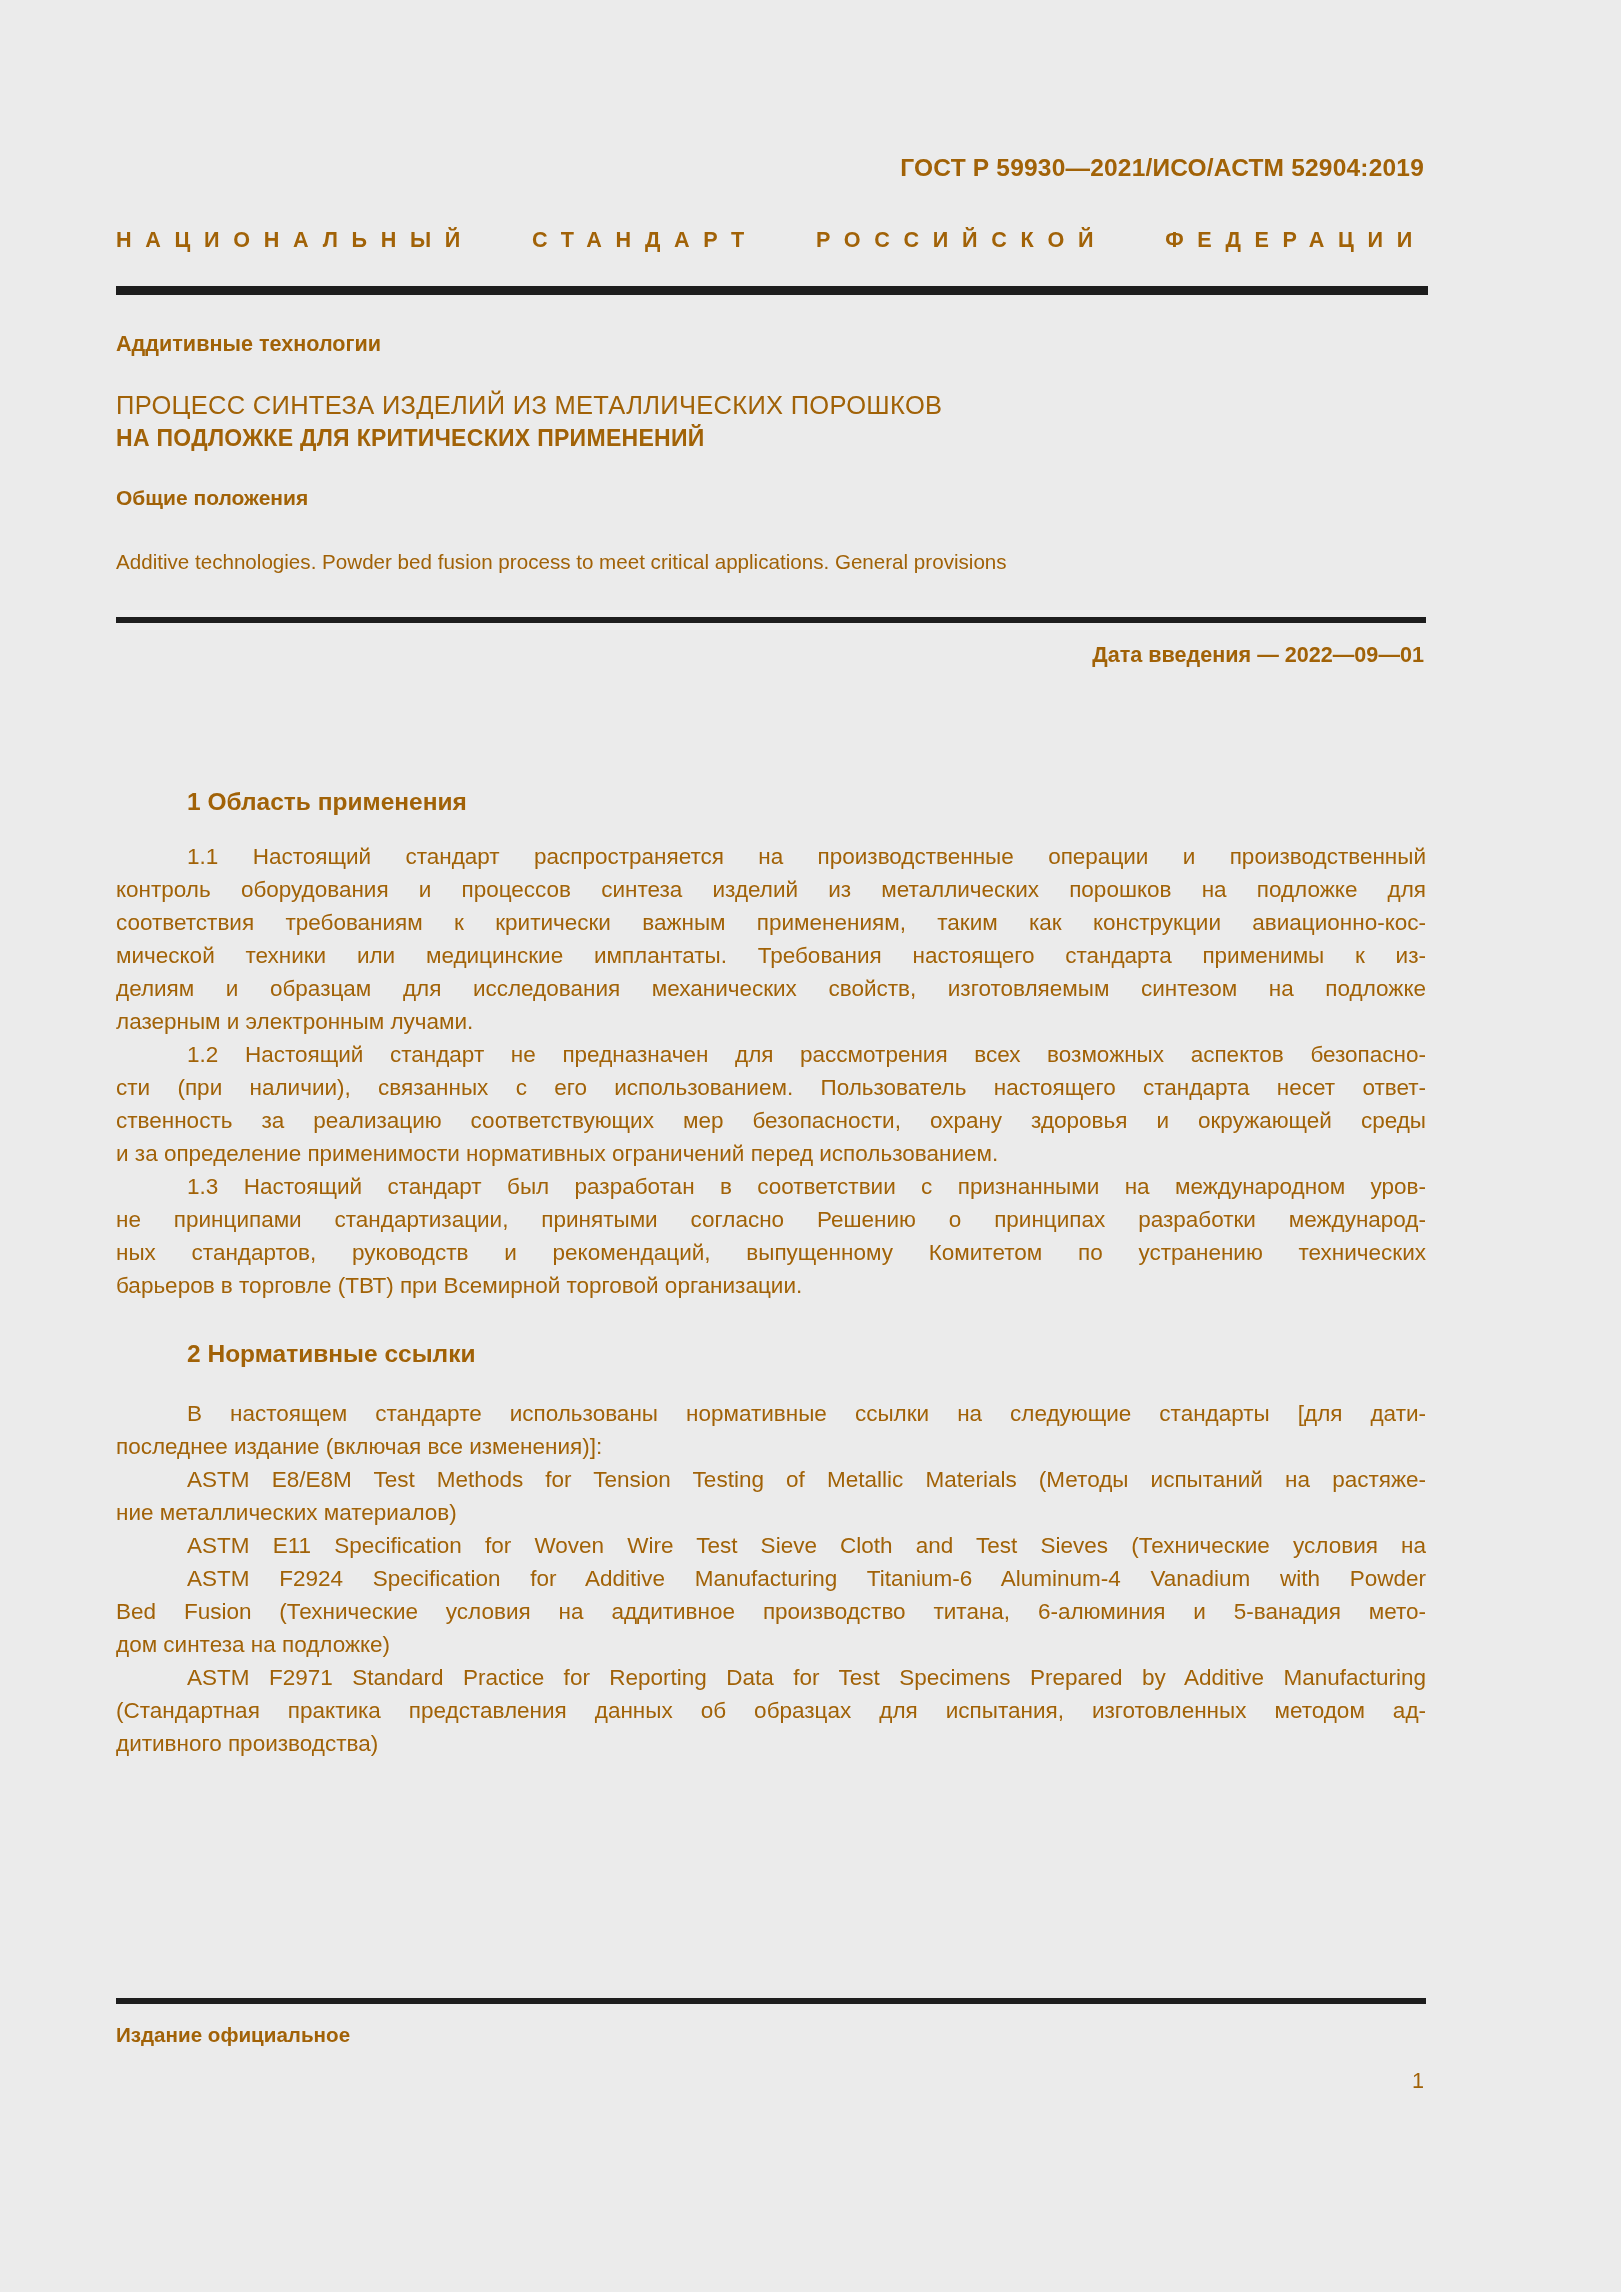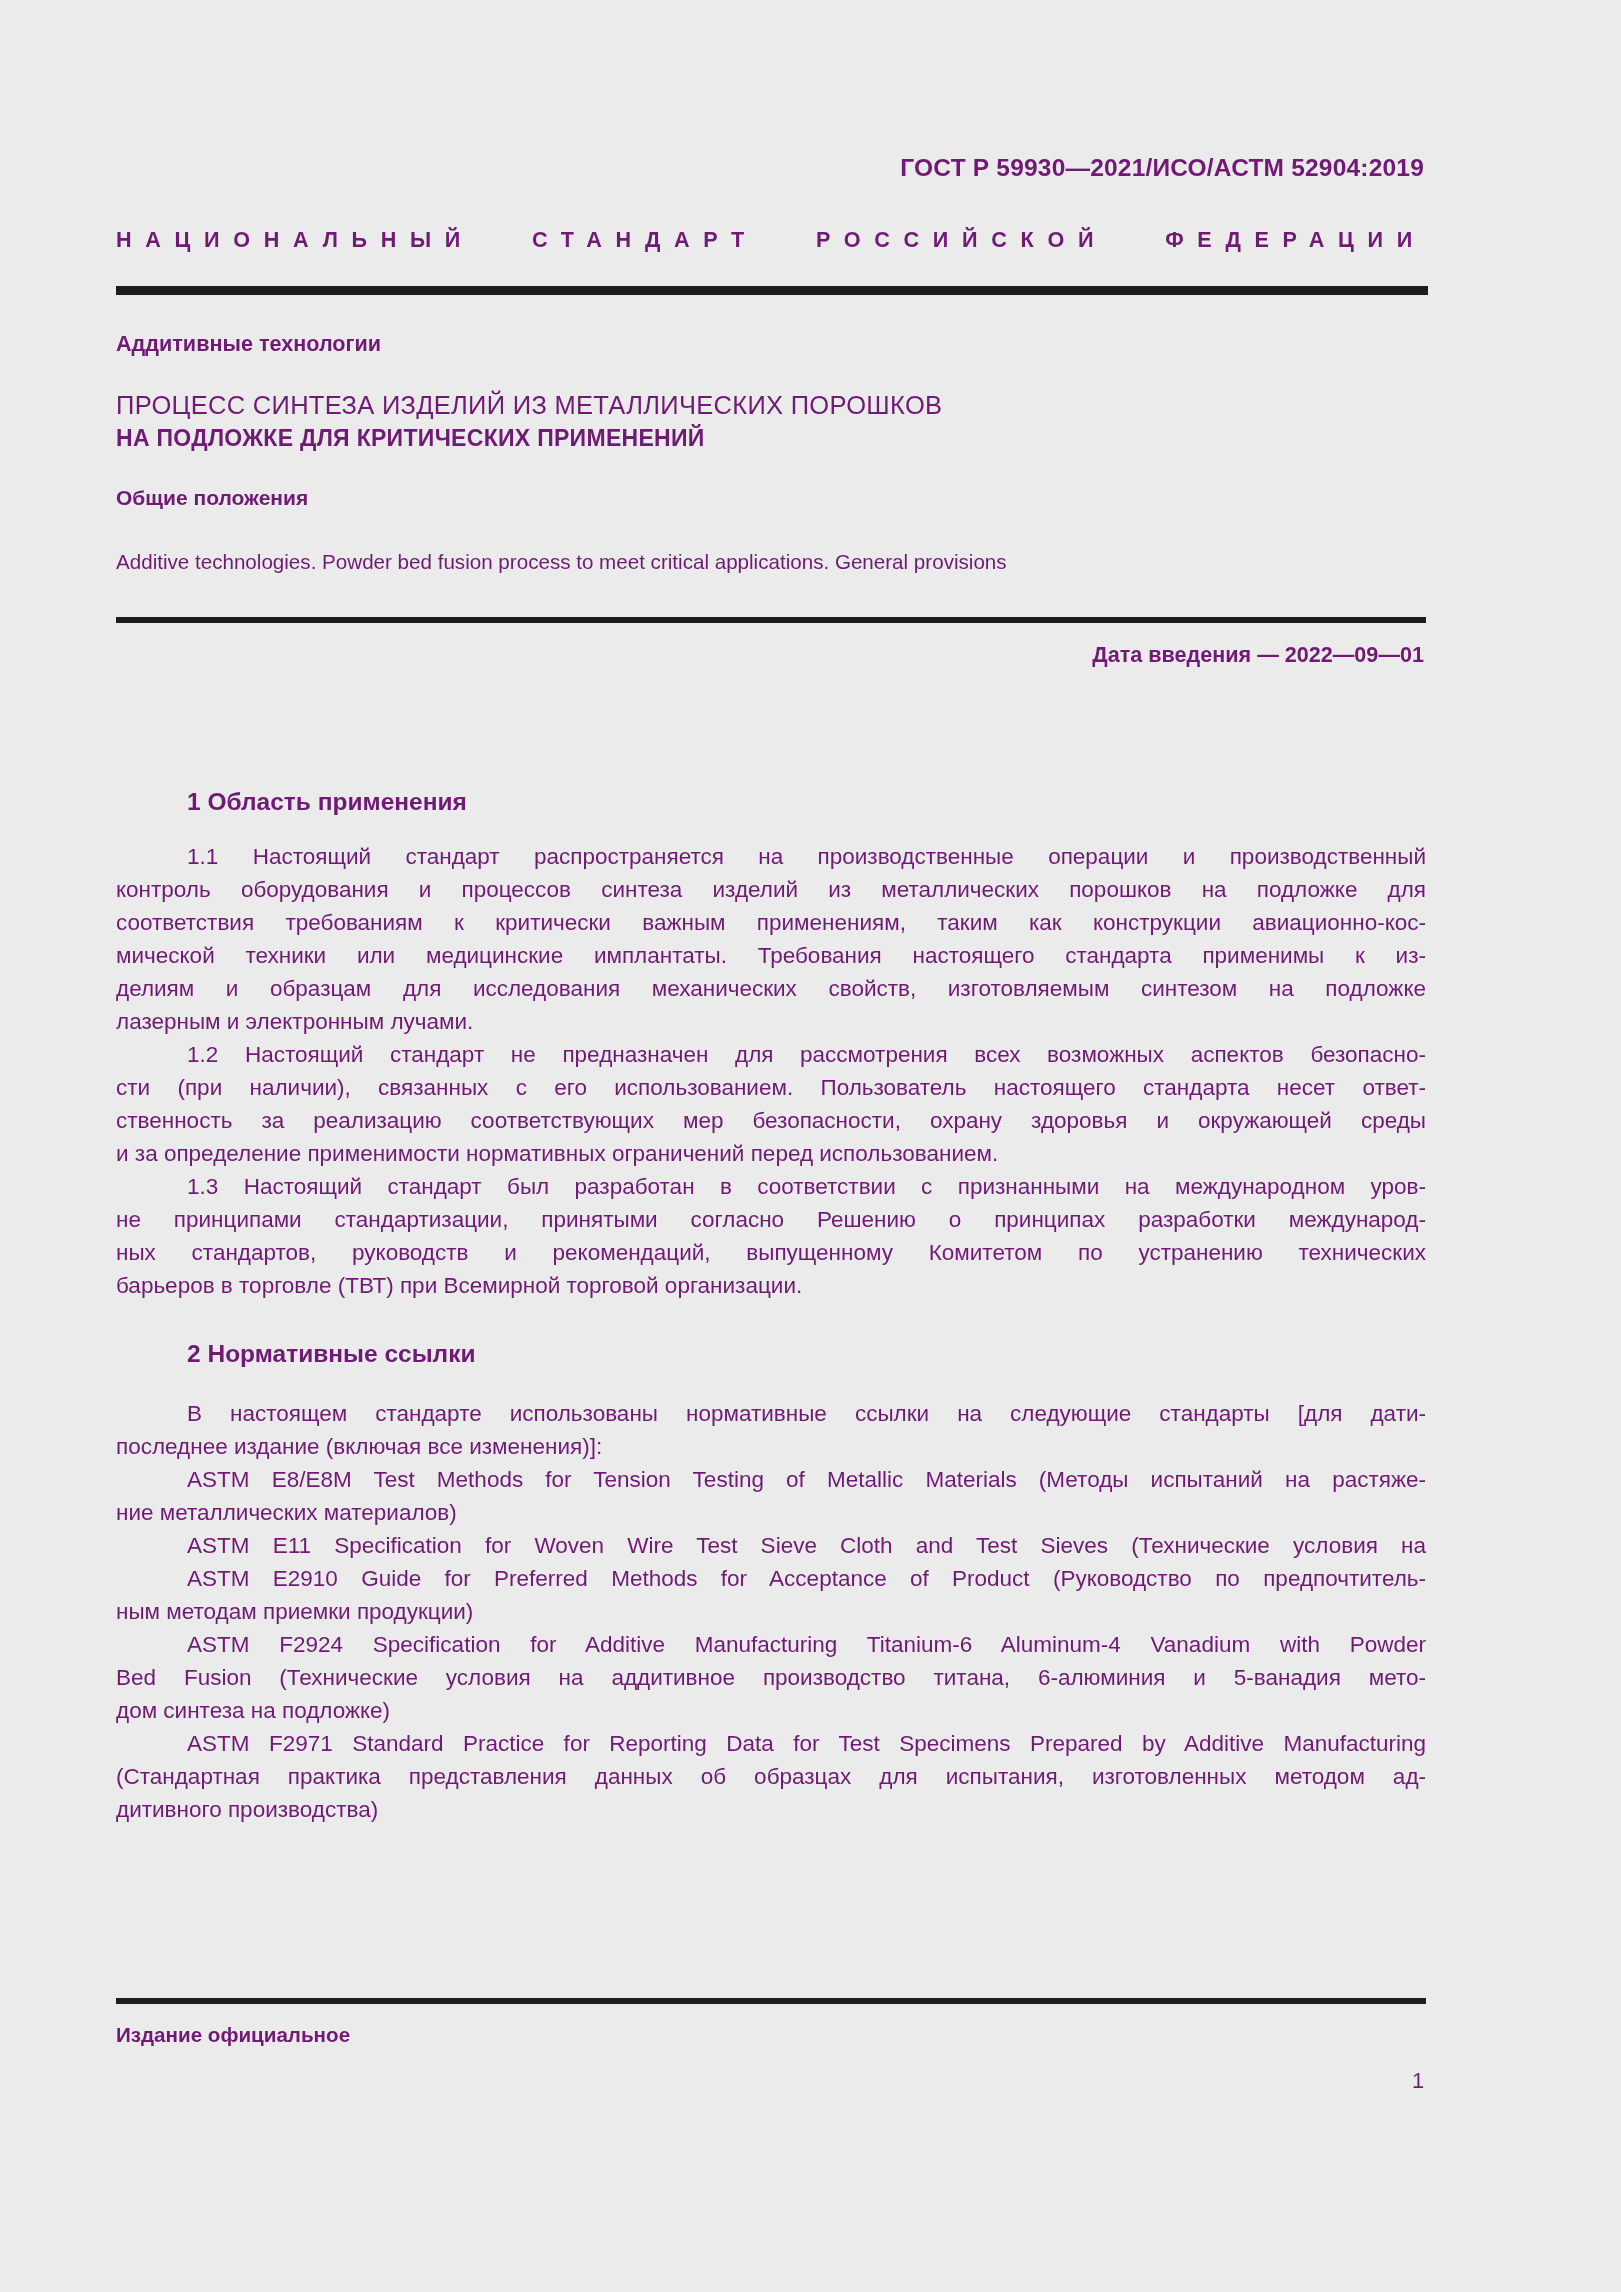--- a/index.html
+++ b/index.html
@@ -6,21 +6,21 @@
     margin: 0;
     padding: 0;
     background: #ebebeb;
   }
   .page {
     position: relative;
     width: 1621px;
     height: 2293px;
     background: #ebebeb;
     font-family: "Liberation Sans", sans-serif;
-    color: #701a75;
+    color: #a16207;
     overflow: hidden;
   }
   .doc-code {
     position: absolute;
     top: 154px;
     right: 197px;
     font-size: 24.5px;
     font-weight: bold;
     letter-spacing: 0.2px;
     white-space: nowrap;
@@ -168,24 +168,20 @@
         <div class="pline last">последнее издание (включая все изменения)]:</div>
       </div>
       <div class="para">
         <div class="pline first">ASTM E8/E8M Test Methods for Tension Testing of Metallic Materials (Методы испытаний на растяже-</div>
         <div class="pline last">ние металлических материалов)</div>
       </div>
       <div class="para">
         <div class="pline first">ASTM E11 Specification for Woven Wire Test Sieve Cloth and Test Sieves (Технические условия на</div>
       </div>
       <div class="para">
-        <div class="pline first">ASTM E2910 Guide for Preferred Methods for Acceptance of Product (Руководство по предпочтитель-</div>
-        <div class="pline last">ным методам приемки продукции)</div>
-      </div>
-      <div class="para">
         <div class="pline first">ASTM F2924 Specification for Additive Manufacturing Titanium-6 Aluminum-4 Vanadium with Powder</div>
         <div class="pline">Bed Fusion (Технические условия на аддитивное производство титана, 6-алюминия и 5-ванадия мето-</div>
         <div class="pline last">дом синтеза на подложке)</div>
       </div>
       <div class="para">
         <div class="pline first">ASTM F2971 Standard Practice for Reporting Data for Test Specimens Prepared by Additive Manufacturing</div>
         <div class="pline">(Стандартная практика представления данных об образцах для испытания, изготовленных методом ад-</div>
         <div class="pline last">дитивного производства)</div>
       </div>
     </div>

